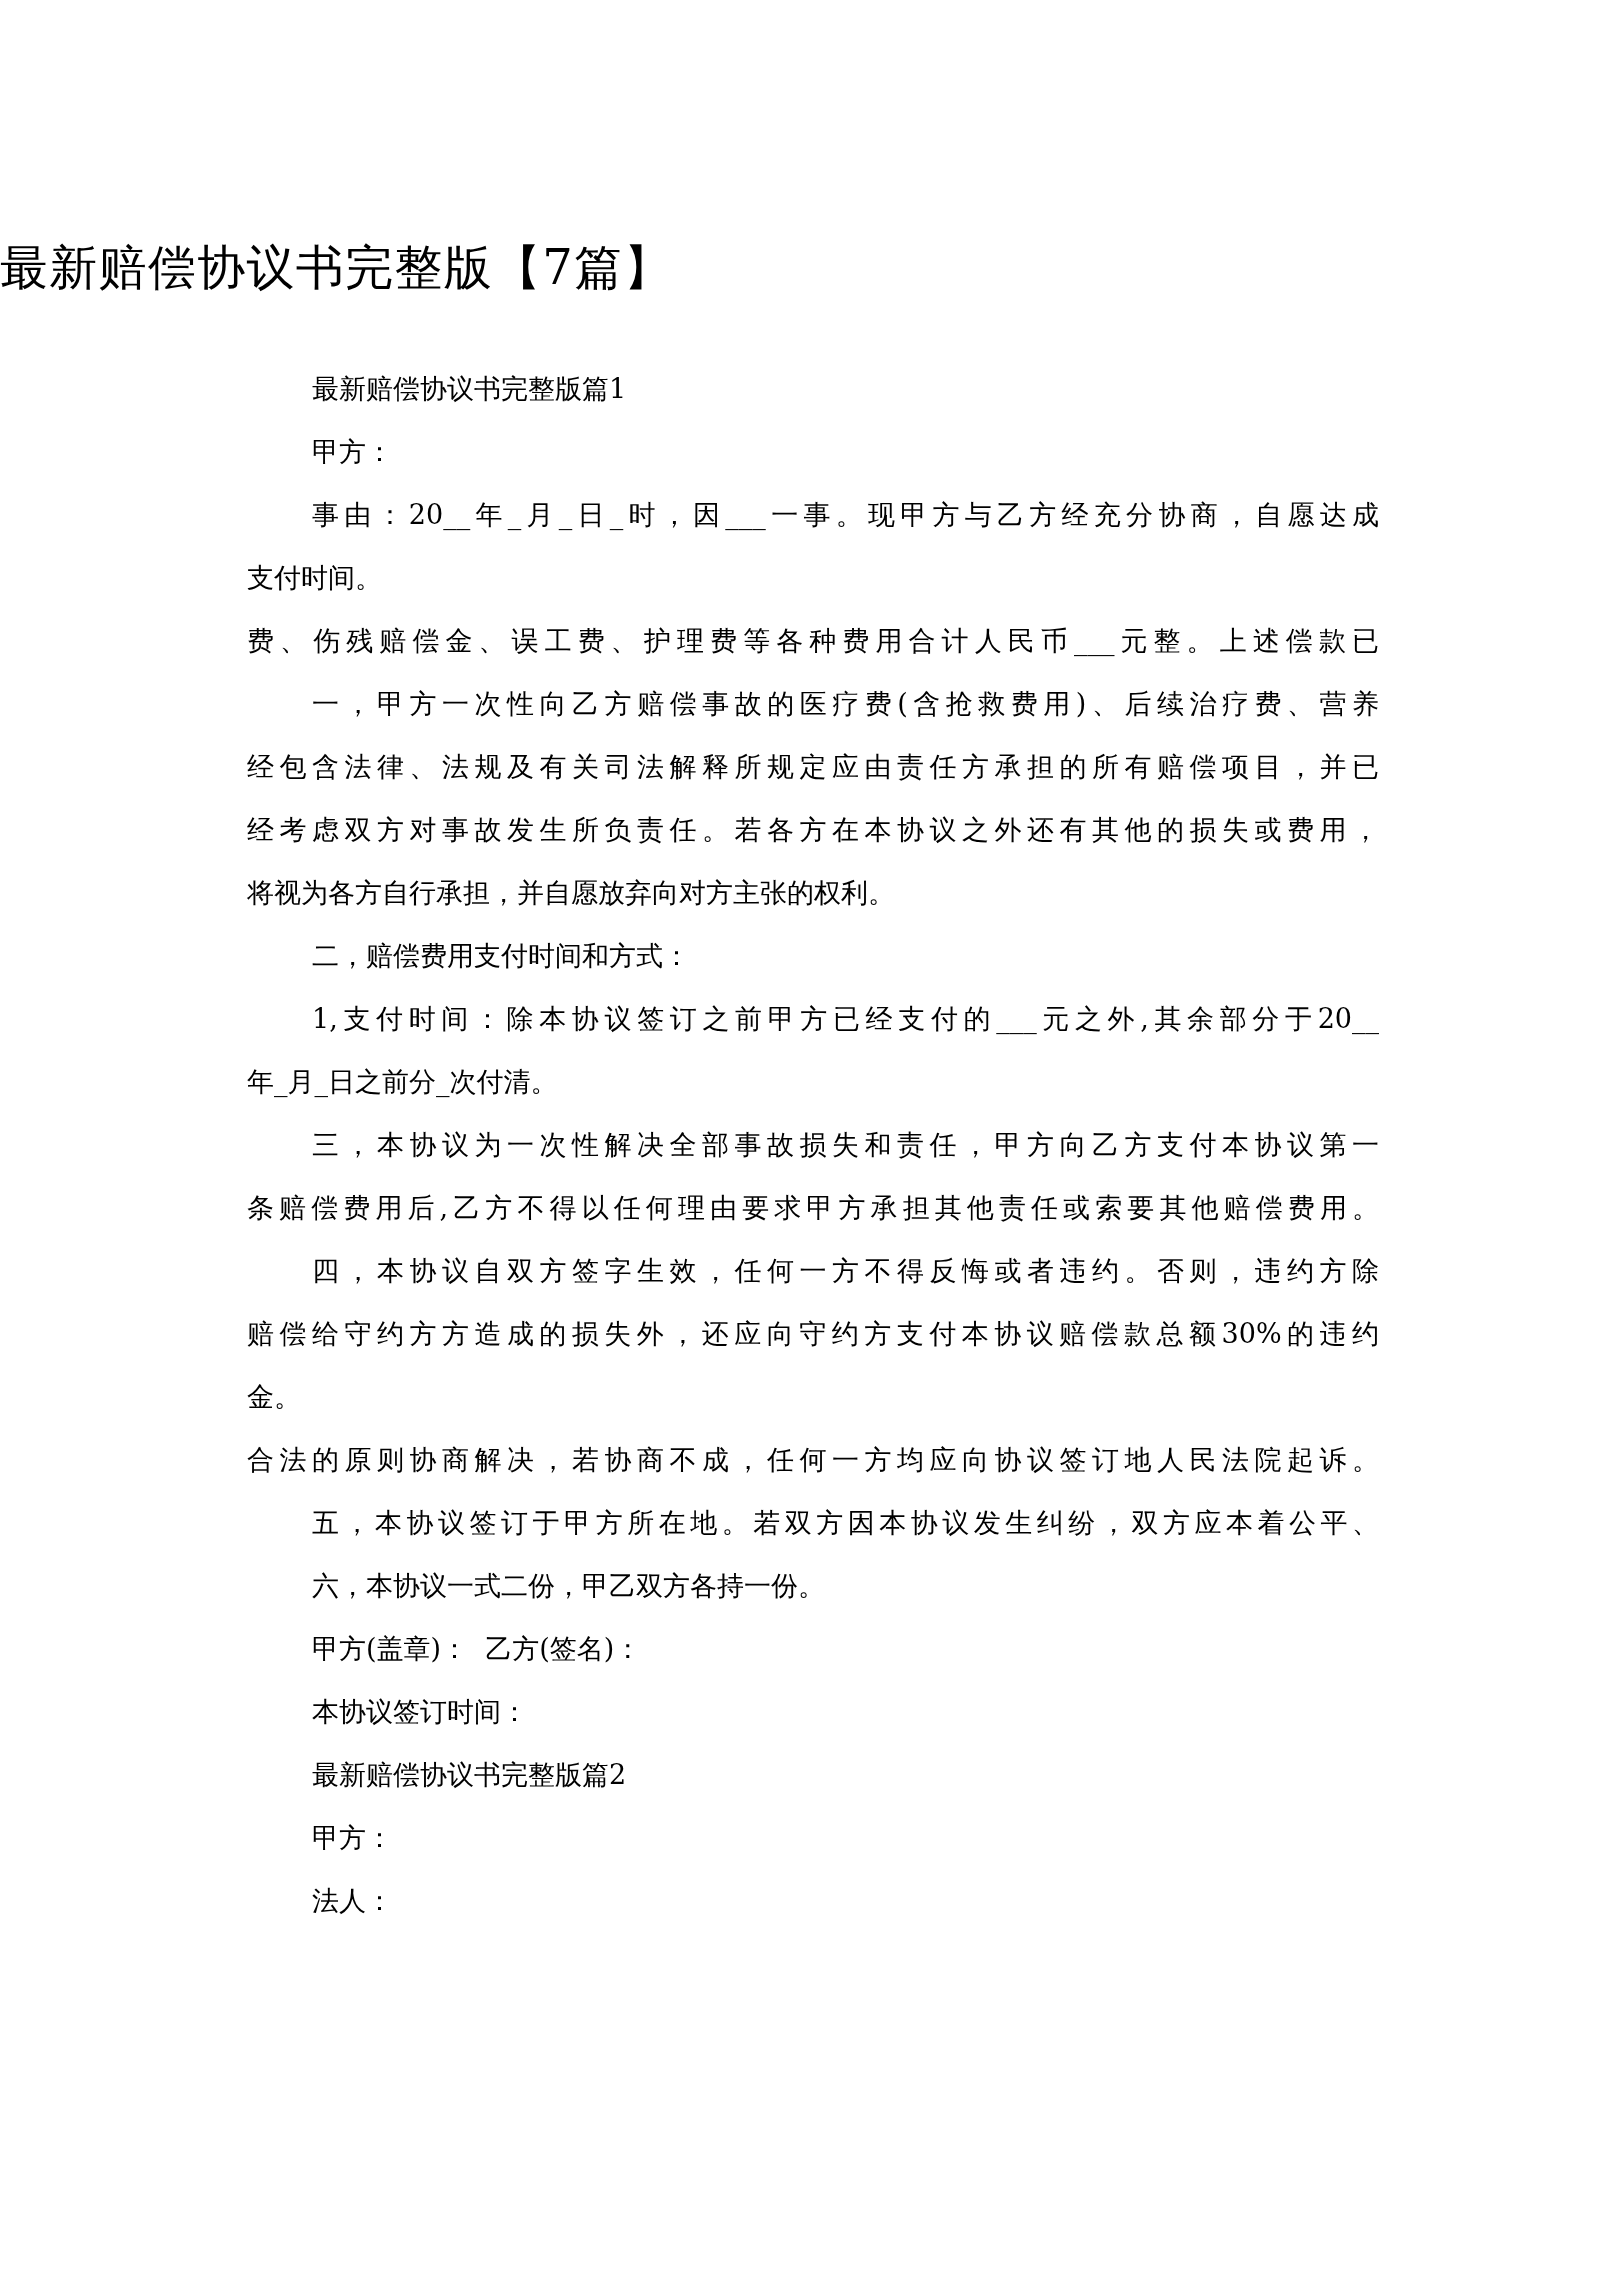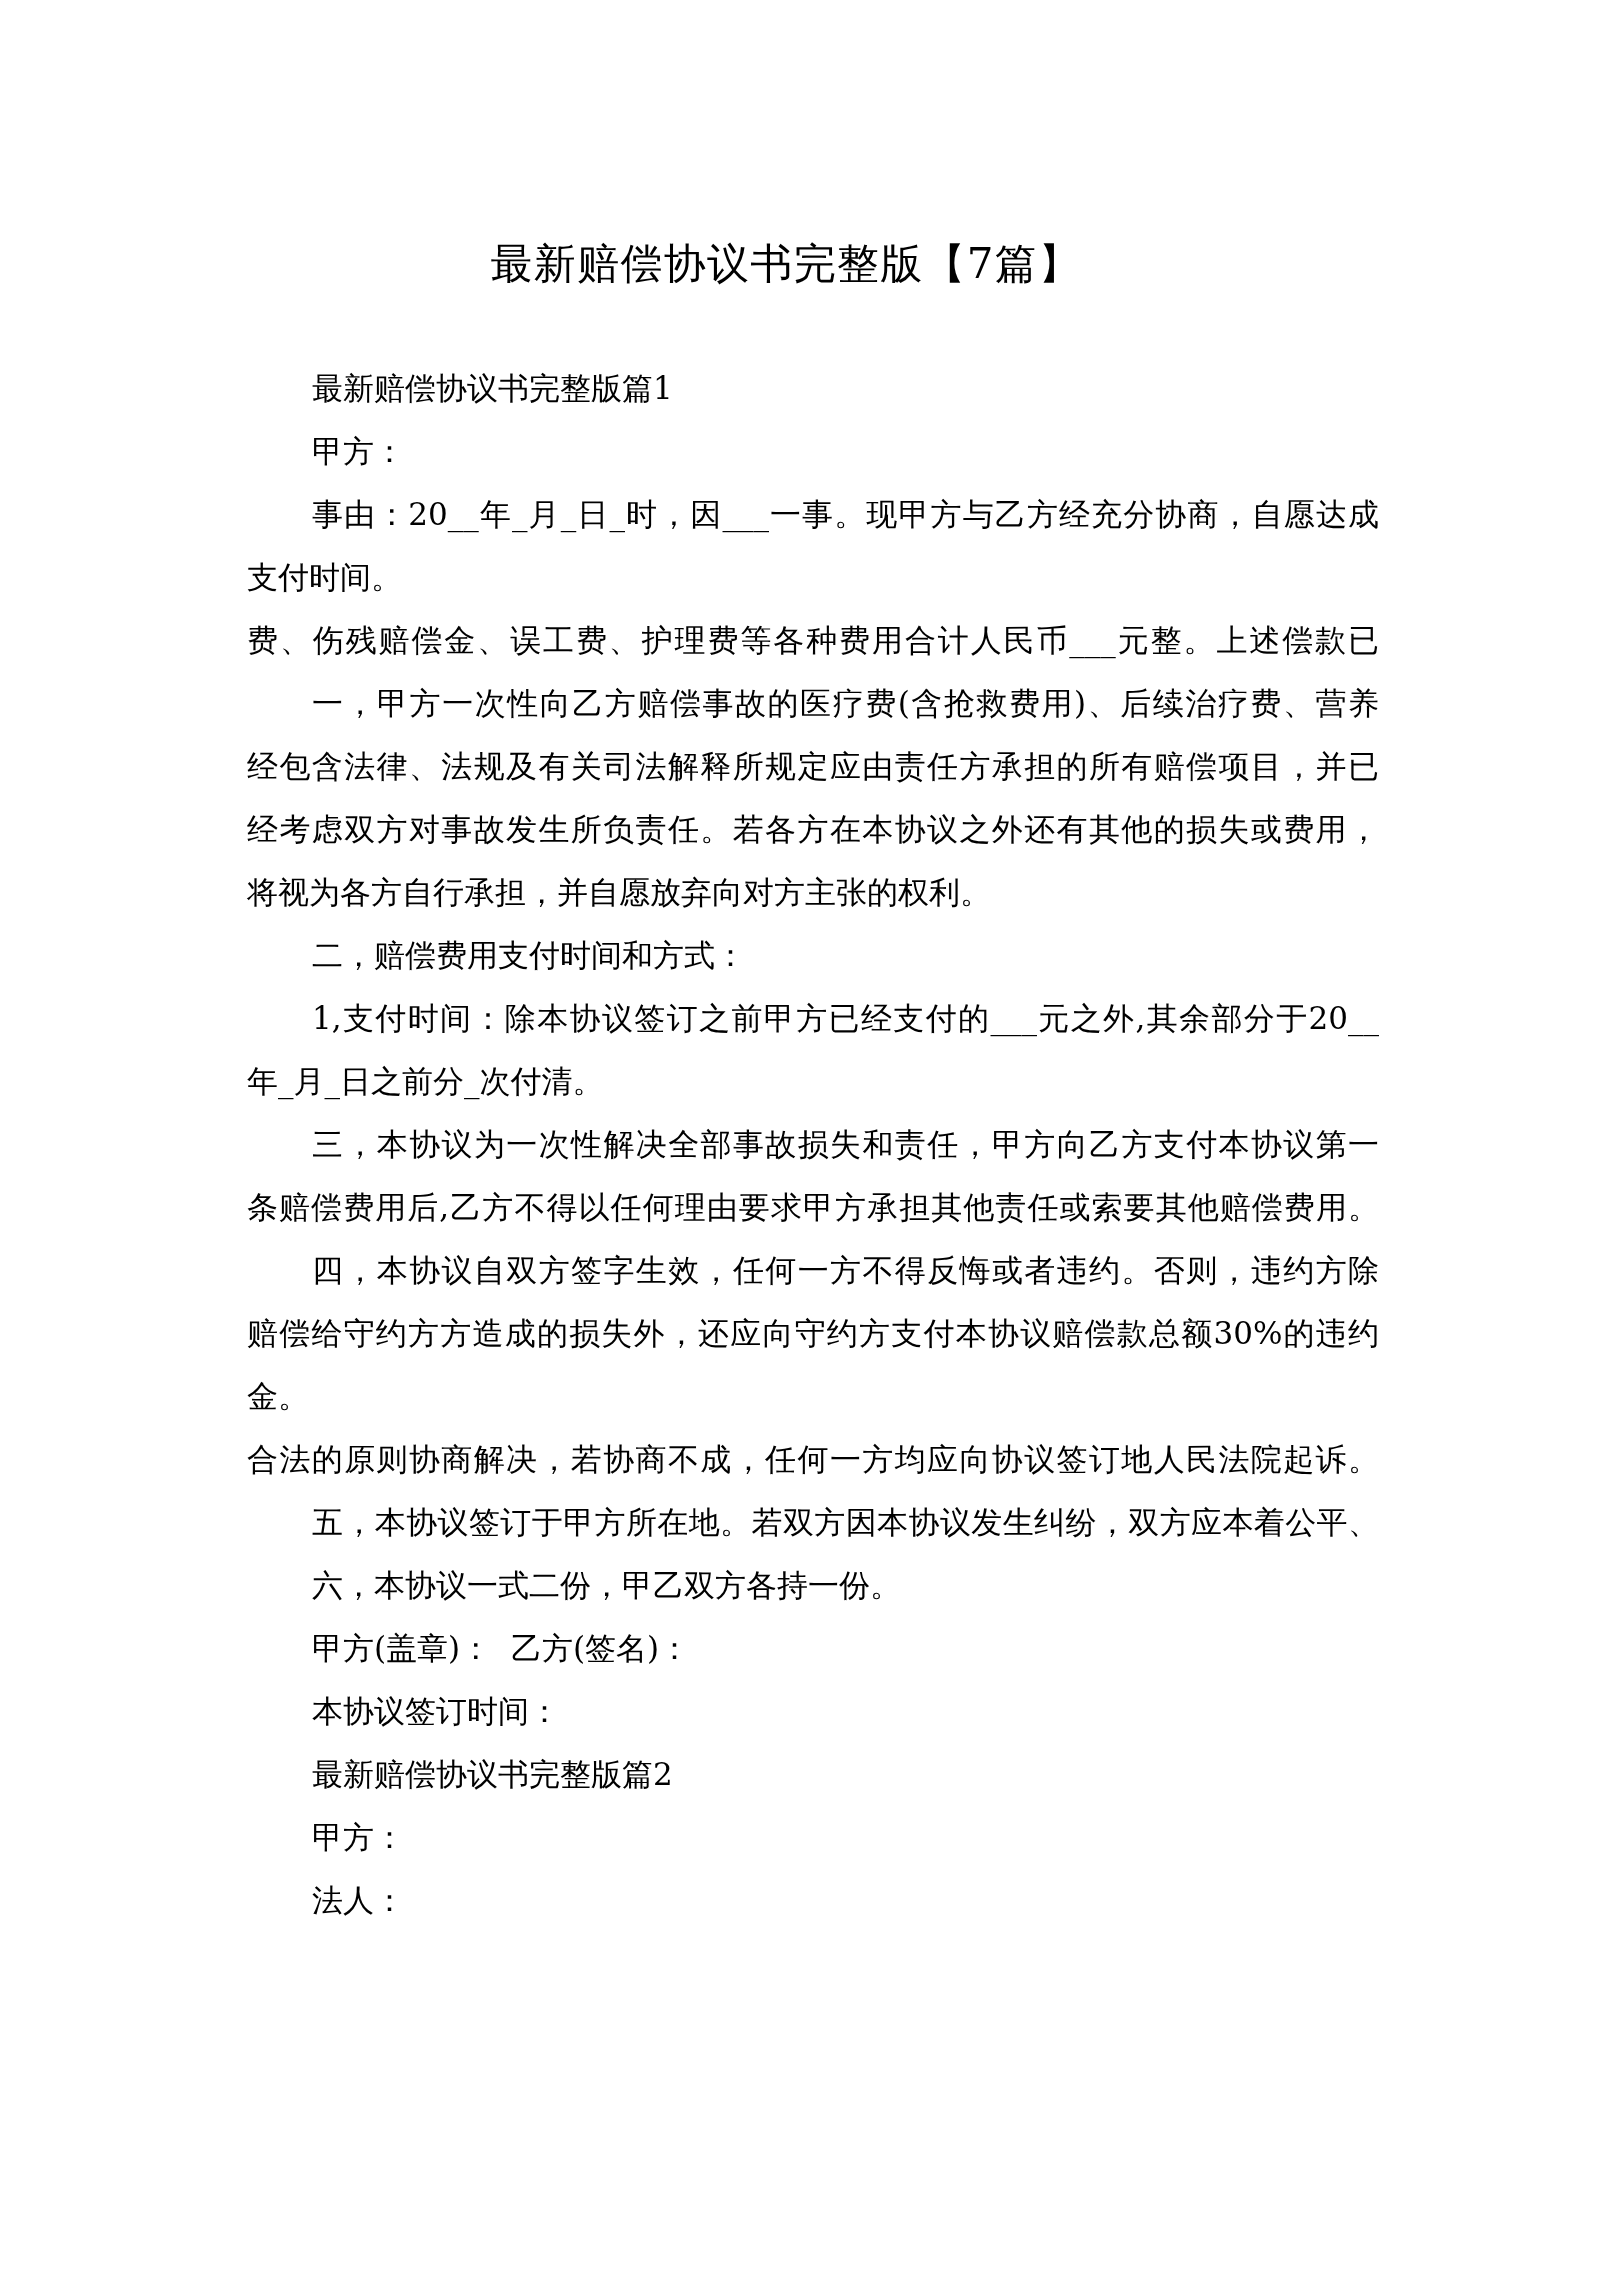--- a/index.html
+++ b/index.html
@@ -19,35 +19,35 @@
     position: absolute;
     left: 0; top: 0;
     width: 1623px;
     height: 2295px;
   }
   .title {
     position: absolute;
     top: 196px;
     left: 0;
     width: 1572px;
-    text-align: center;
-    font-size: 42px;
+    text-align: left;
+    font-size: 48px;
     line-height: 79px;
     letter-spacing: 1.3px;
     font-family: "DejaVu Serif", "Liberation Serif", serif;
     font-weight: normal;
   }
   .body {
     position: absolute;
     top: 357px;
     left: 247px;
     width: 1132px;
   }
   .line {
-    font-size: 31px;
+    font-size: 27px;
     line-height: 63px;
     height: 63px;
     white-space: nowrap;
     overflow: visible;
   }
   .indent { padding-left: 65px; }
   .just {
     text-align: justify;
     text-align-last: justify;
   }

